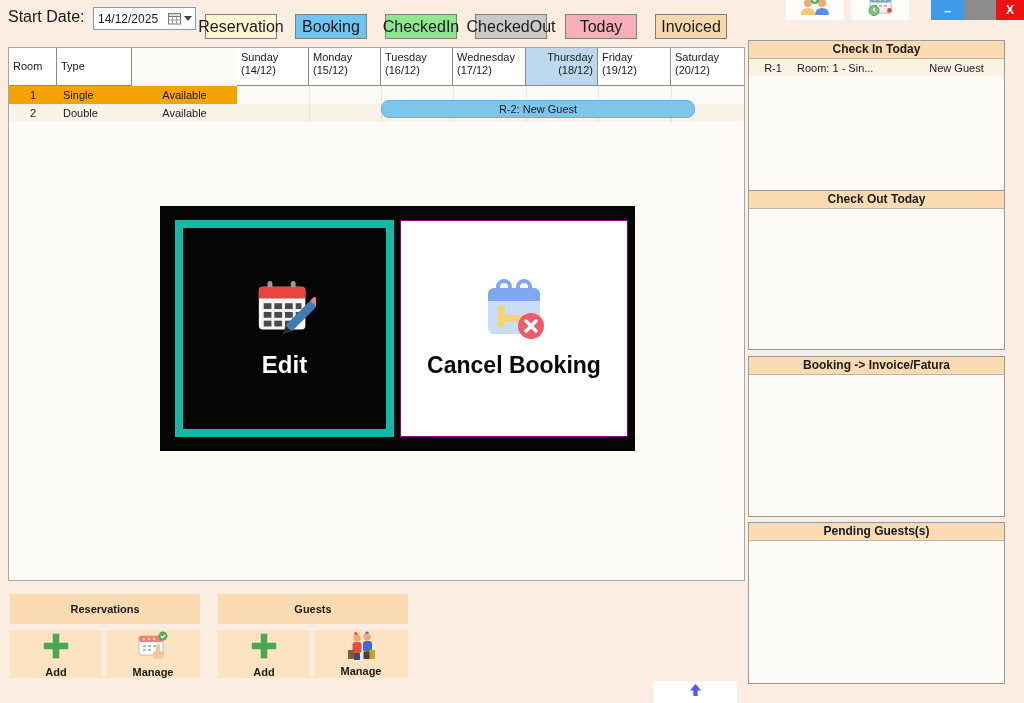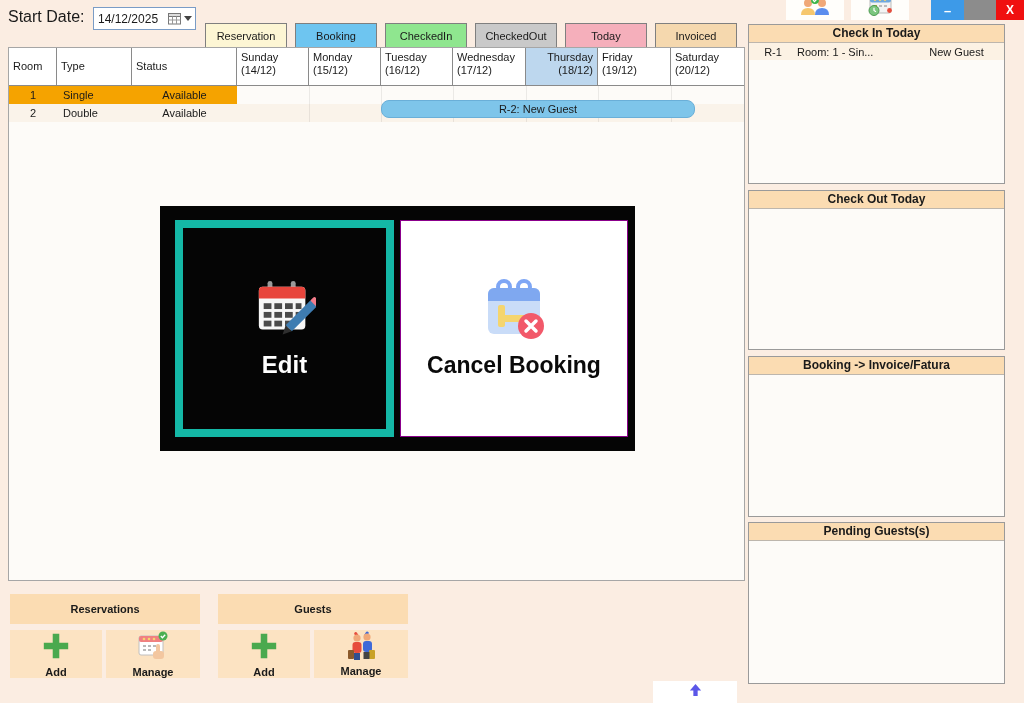--- a/index.html
+++ b/index.html
@@ -17,22 +17,22 @@
   .date-input {
     left:93px; top:7px; width:103px; height:23px;
     background:#FFFFFF; border:1px solid #7A9CC6;
     display:flex; align-items:center; padding:0 3px 0 4px;
   }
   .date-input .date-text { font-size:12px; flex:1; }
   .date-input .cal-ico { display:flex; align-items:center; }
   .date-input .drop { width:0; height:0; border-left:4px solid transparent; border-right:4px solid transparent; border-top:5px solid #444; margin-left:3px; }
 
   .legend-btn {
-    top:23px; height:25px; width:82px;
-    border:1px solid #7F7F7F; font-size:11px;
+    top:14px; height:25px; width:72px;
+    border:1px solid #7F7F7F; font-size:16px;
     display:flex; align-items:center; justify-content:center;
     cursor:default;
   }
   .lg0 { left:205px; background:#FDF6D4; }
   .lg1 { left:295px; background:#6EC5F0; }
   .lg2 { left:385px; background:#8FE68F; }
   .lg3 { left:475px; background:#C9C9C9; }
   .lg4 { left:565px; background:#F5AFBB; }
   .lg5 { left:655px; background:#F5D8AE; }
 
@@ -75,21 +75,21 @@
 
   
   .popup { left:160px; top:206px; width:475px; height:245px; background:#050505; z-index:5; }
   .tile { position:absolute; top:14px; height:217px; display:flex; flex-direction:column; align-items:center; justify-content:center; cursor:pointer; }
   .tile-edit { left:15px; width:219px; background:#050505; border:8px solid #14b8a6; color:#FFFFFF; }
   .tile-cancel { left:240px; width:228px; background:#FFFFFF; border:1px solid #8B008B; color:#0A0A0A; }
   .tile-label { font-weight:bold; font-size:24px; margin-top:6px; }
 
   
   .spanel { left:748px; width:257px; background:#FDFBF8; border:1px solid #9A9A9A; }
-  .sp1 { top:24px;  height:160px; }
+  .sp1 { top:40px;  height:160px; }
   .sp2 { top:190px; height:160px; }
   .sp3 { top:356px; height:161px; }
   .sp4 { top:522px; height:162px; }
   .spanel-header {
     height:18px; background:#FBDCB2; border-bottom:1px solid #BDB6AD;
     font-size:12px; font-weight:bold; text-align:center; line-height:17px;
   }
   .checkin-row {
     height:17px; background:#FCF2E4; display:flex; align-items:center; font-size:11px;
   }
@@ -177,21 +177,20 @@
 </div>
 
 <div class="abs win-btn win-min">–</div>
 <div class="abs win-btn win-max"></div>
 <div class="abs win-btn win-close">X</div>
 
 <div class="abs main-panel">
 
   <div class="hcell flat" style="left:0;width:48px;">Room</div>
   <div class="hcell flat" style="left:48px;width:75px;">Type</div>
-  <div class="hcell flat" style="left:123px;width:105px;">Status</div>
 
   <div class="hcell" style="left:228px;width:72px;">
     <span>Sunday</span>
       <span>(14/12)</span>
   </div>
   <div class="hcell" style="left:300px;width:72px;">
     <span>Monday</span>
       <span>(15/12)</span>
   </div>
   <div class="hcell" style="left:372px;width:72px;">

